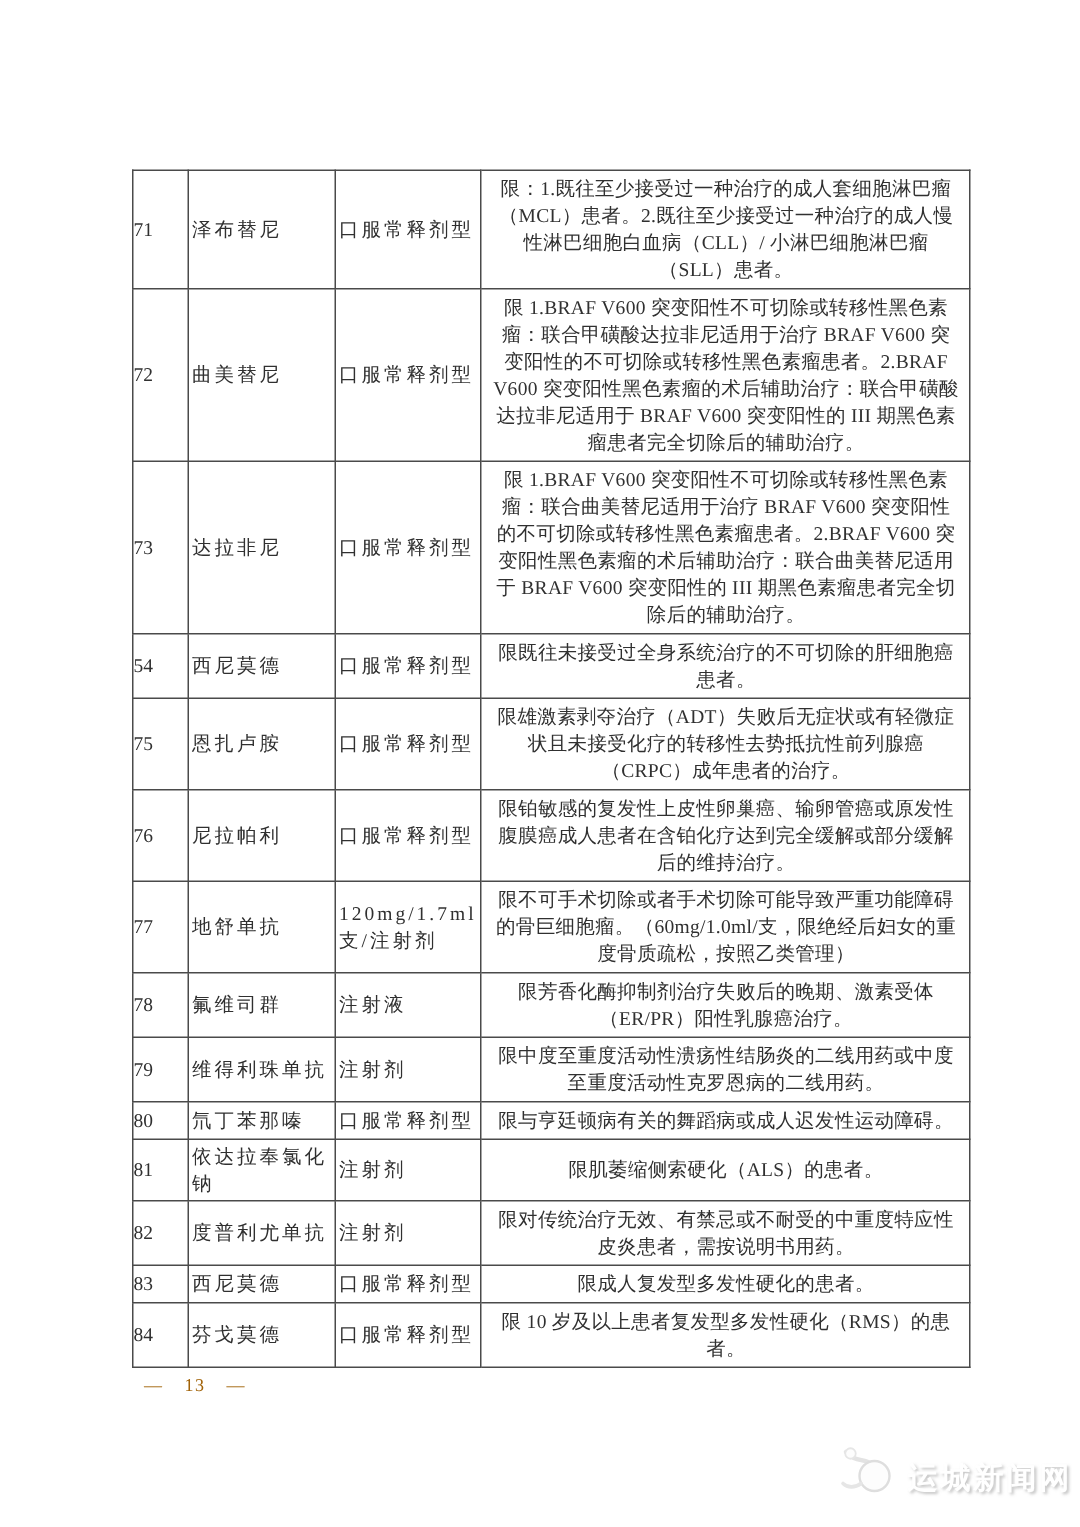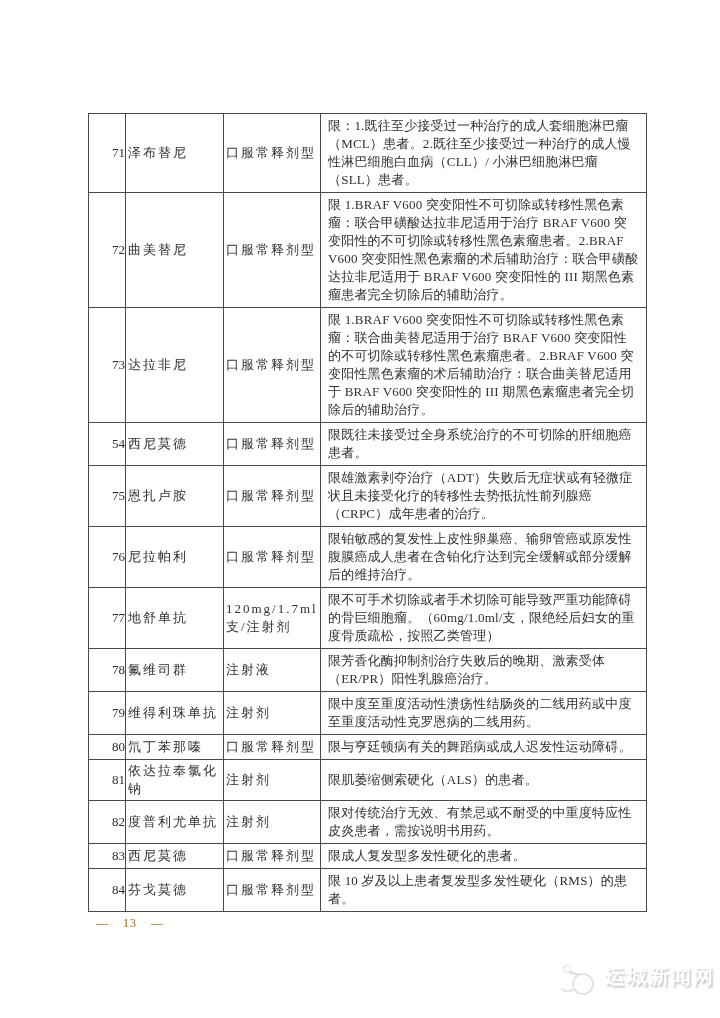--- a/index.html
+++ b/index.html
@@ -22,46 +22,46 @@
     table-layout: fixed;
   }
   table.drug-table td {
     border: 1px solid #4a4a4a;
     font-size: 13px;
     color: #303030;
     line-height: 18px;
     vertical-align: middle;
   }
   td.no {
-    text-align: right;
+    text-align: left;
     padding: 2px 0;
   }
   td.name, td.form {
     text-align: left;
     letter-spacing: 2px;
     padding: 2px 2px;
   }
   td.limit {
-    text-align: left;
+    text-align: center;
     padding: 3px 6px 3px 7px;
     letter-spacing: 0.2px;
   }
   .page-number {
     position: absolute;
     left: 96px; top: 916px;
     font-size: 12px;
     color: #a16207;
     word-spacing: 10px;
     letter-spacing: 1px;
   }
   .watermark {
     position: absolute;
     left: 558px; top: 963px;
     display: flex;
-    align-items: flex-start;
+    align-items: flex-end;
     gap: 5px;
   }
   .wm-icon { display: inline-block; width: 42px; height: 36px; }
   .wm-text {
     font-family: "Liberation Sans", sans-serif;
     font-weight: bold;
     font-size: 20px;
     letter-spacing: 2px;
     color: #ffffff;
     text-shadow: 1.5px 1.5px 2px rgba(150,150,150,0.55),

